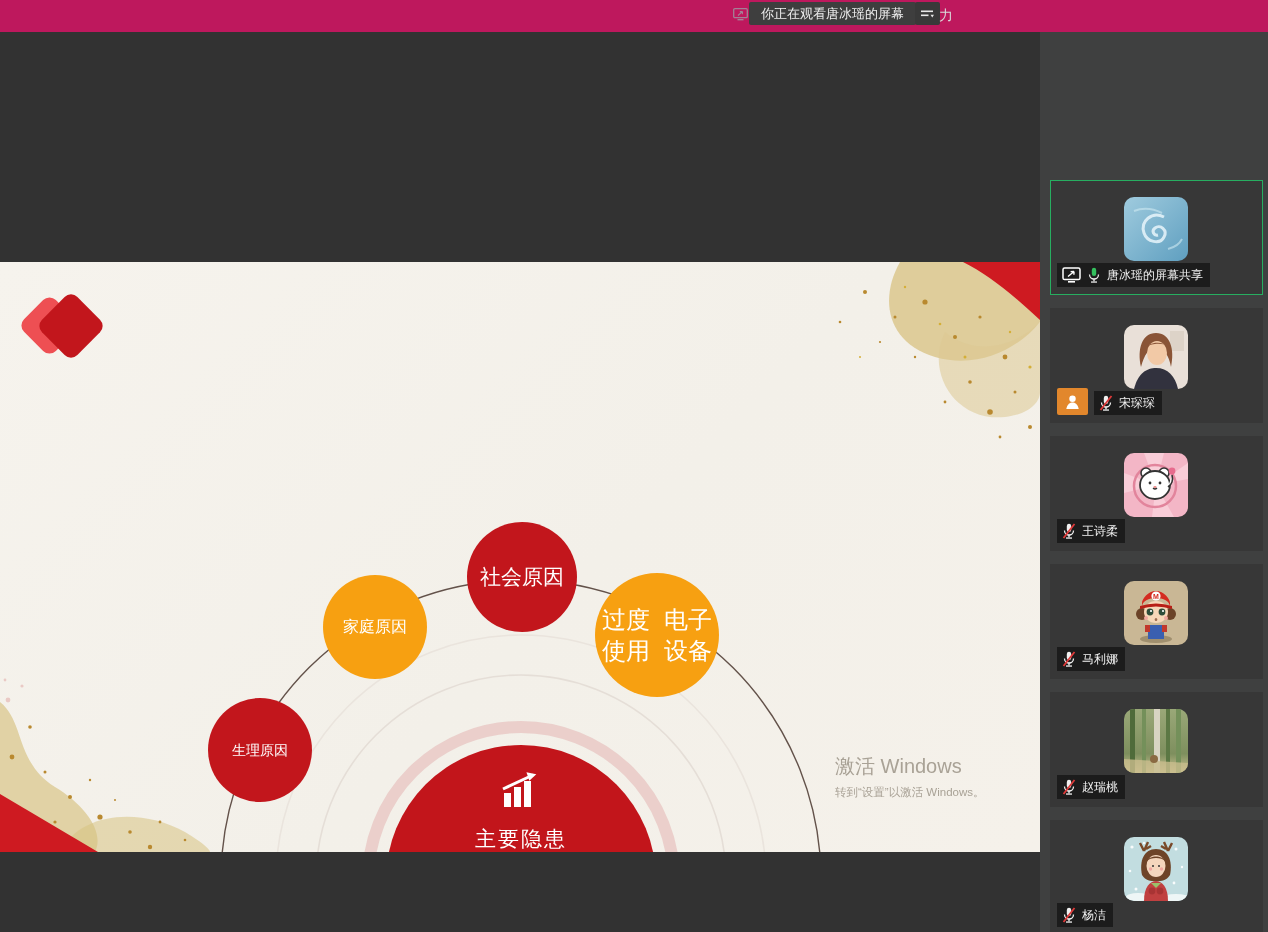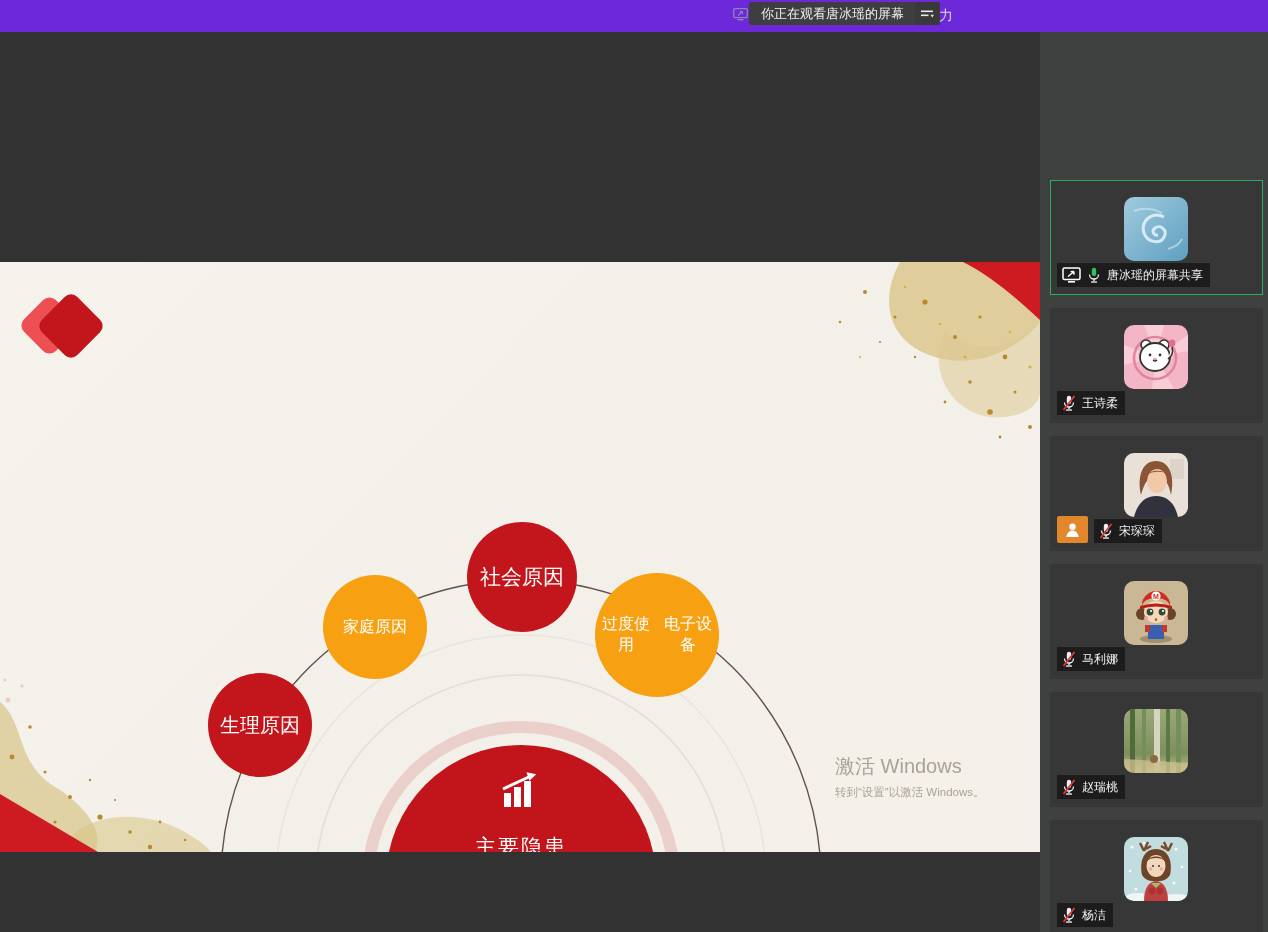--- a/index.html
+++ b/index.html
@@ -1,20 +1,20 @@
 <!DOCTYPE html>
 <html><head>
 <meta charset="utf-8">
 <style>
   * { margin:0; padding:0; box-sizing:border-box; }
   html,body { width:1268px; height:932px; overflow:hidden; background:#323232;
     font-family:"Liberation Sans","DejaVu Sans",sans-serif; }
 
   
-  .topbar { position:absolute; left:0; top:0; width:1268px; height:32px; background:#6d28d9; z-index:50; }
+  .topbar { position:absolute; left:0; top:0; width:1268px; height:32px; background:#be185d; z-index:50; }
   .share-indicator { position:absolute; left:733px; top:8px; width:15px; height:13px; opacity:.75; }
   .watch-pill { position:absolute; left:749px; top:2px; height:23px; line-height:23px;
     background:#3e3e3e; color:#efefef; font-size:13px; padding:0 12px; border-radius:2px; white-space:nowrap; }
   .view-btn { position:absolute; left:915px; top:2px; width:25px; height:23px; background:#393939;
     border-radius:2px; display:flex; align-items:center; justify-content:center; cursor:pointer; }
   .bar-partial-text { position:absolute; left:939px; top:7px; color:#d9d9d9; font-size:14px; }
 
   
   .stage { position:absolute; left:0; top:32px; width:1040px; height:900px; background:#323232; }
 
@@ -31,30 +31,30 @@
   .diamond.front { left:46px; top:39px; width:50px; height:50px; background:#c2161c; }
   .slide-title { position:absolute; left:104px; top:45px; font-size:31px; font-weight:bold;
     color:#141414; letter-spacing:1.5px; }
 
   .arcs { position:absolute; left:0; top:0; width:1040px; height:590px; }
 
   .bubble { position:absolute; border-radius:50%; display:flex; flex-direction:row;
     align-items:center; justify-content:center; color:#fff; text-align:center; line-height:1.3; }
   .bubble.red { background:#c2161c; }
   .bubble.orange { background:#f7a011; }
-  .b-physio { left:208px; top:411px; width:104px; height:104px; font-size:20px; }
+  .b-physio { left:208px; top:436px; width:104px; height:104px; font-size:14px; }
   .b-family { left:323px; top:313px; width:104px; height:104px; font-size:16px; }
   .b-social { left:467px; top:260px; width:110px; height:110px; font-size:21px; }
-  .b-elec   { left:595px; top:311px; width:124px; height:124px; font-size:16px;text-align:center; }
+  .b-elec   { left:595px; top:311px; width:124px; height:124px; font-size:24px;text-align:center; }
   .b-night  { left:722px; top:415px; width:80px;  height:80px;  font-size:22px; }
 
   .center-circle { position:absolute; left:386px; top:483px; width:270px; height:270px;
     border-radius:50%; background:#c2151b; display:flex; flex-direction:column; align-items:center; }
   .center-circle .chart-icon { margin-top:26px; }
-  .center-circle .center-label { margin-top:26px; color:#fff; font-size:21px; letter-spacing:2px; }
+  .center-circle .center-label { margin-top:18px; color:#fff; font-size:21px; letter-spacing:2px; }
 
   .watermark { position:absolute; left:835px; top:492px; color:#a9a296; }
   .watermark .w1 { font-size:20px; line-height:24px; font-weight:400; }
   .watermark .w2 { font-size:11.5px; margin-top:7px; }
 
   
   .sidebar { position:absolute; left:1040px; top:32px; width:228px; height:900px;
     background:#3f4040; padding-top:148px; }
   .tile { position:relative; width:213px; height:115px; margin:0 0 13px 10px; background:#373737; }
   .tile.selected { outline:1.5px solid #27ae60; outline-offset:-1px;padding-left:7px; }
@@ -223,20 +223,49 @@
         <rect x="6.3" y="12" width="1.4" height="2.4" fill="#e8e8e8"></rect>
         <rect x="4" y="14.4" width="6" height="1.3" fill="#e8e8e8"></rect>
       </svg>
       <span>唐冰瑶的屏幕共享</span>
     </div>
   </div>
 
   <div class="tile">
     <div class="avatar">
       <svg width="64" height="64" viewBox="0 0 64 64">
+        <rect width="64" height="64" fill="#e9e0d8"></rect>
+        <rect x="46" y="6" width="14" height="20" fill="#ddd3c8"></rect>
+        <path d="M32,8 C18,8 13,24 17,42 C20,30 25,23 32,21 C40,23 45,31 47,42 C51,24 46,8 32,8 Z" fill="#8a5436"></path>
+        <ellipse cx="33" cy="28" rx="10" ry="12" fill="#f2c9a6"></ellipse>
+        <path d="M23,22 C26,17 38,16 43,21 C40,18 27,18 23,22 Z" fill="#8a5436"></path>
+        <path d="M10,64 C14,48 23,43 32,43 C44,43 51,51 54,64 Z" fill="#32323e"></path>
+      </svg>
+    </div>
+    <div class="host-badge">
+      <svg width="15" height="15" viewBox="0 0 14 14">
+        <circle cx="7" cy="4.4" r="3" fill="#fff"></circle>
+        <path d="M1.2,14 C2.2,9.2 4.8,8 7,8 C9.2,8 11.8,9.2 12.8,14 Z" fill="#fff"></path>
+      </svg>
+    </div>
+    <div class="label-strip offset">
+      <svg class="micbox" viewBox="0 0 14 16">
+        <rect x="4.8" y="0.8" width="4.4" height="8.2" rx="2.2" fill="#f0f0f0"></rect>
+        <path d="M2.5,7.5 a4.5,4.5 0 0 0 9,0" fill="none" stroke="#f0f0f0" stroke-width="1.3"></path>
+        <rect x="6.3" y="12" width="1.4" height="2.4" fill="#f0f0f0"></rect>
+        <rect x="4" y="14.4" width="6" height="1.3" fill="#f0f0f0"></rect>
+        <path d="M1.5,15 L12.5,1" stroke="#e03a3a" stroke-width="1.8"></path>
+      </svg>
+      <span>宋琛琛</span>
+    </div>
+  </div>
+
+  <div class="tile">
+    <div class="avatar">
+      <svg width="64" height="64" viewBox="0 0 64 64">
         <rect width="64" height="64" fill="#f3b6c6"></rect>
         <g fill="#f9cdd8">
             <path d="M32,32 L64,10 L64,26 Z"></path>
             <path d="M32,32 L20,0 L40,0 Z"></path>
           <path d="M32,32 L0,20 L0,40 Z"></path>
             <path d="M32,32 L50,64 L28,64 Z"></path>
           </g>
         <circle cx="31" cy="33" r="21" fill="none" stroke="#e2849c" stroke-width="2.5"></circle>
         <circle cx="22" cy="20" r="5" fill="#fff" stroke="#333" stroke-width="1.6"></circle>
         <circle cx="40" cy="20" r="5" fill="#fff" stroke="#333" stroke-width="1.6"></circle>
@@ -251,49 +280,20 @@
     </div>
     <div class="label-strip">
       <svg class="micbox" viewBox="0 0 14 16">
         <rect x="4.8" y="0.8" width="4.4" height="8.2" rx="2.2" fill="#f0f0f0"></rect>
         <path d="M2.5,7.5 a4.5,4.5 0 0 0 9,0" fill="none" stroke="#f0f0f0" stroke-width="1.3"></path>
         <rect x="6.3" y="12" width="1.4" height="2.4" fill="#f0f0f0"></rect>
         <rect x="4" y="14.4" width="6" height="1.3" fill="#f0f0f0"></rect>
         <path d="M1.5,15 L12.5,1" stroke="#e03a3a" stroke-width="1.8"></path>
       </svg>
       <span>王诗柔</span>
-    </div>
-  </div>
-
-  <div class="tile">
-    <div class="avatar">
-      <svg width="64" height="64" viewBox="0 0 64 64">
-        <rect width="64" height="64" fill="#e9e0d8"></rect>
-        <rect x="46" y="6" width="14" height="20" fill="#ddd3c8"></rect>
-        <path d="M32,8 C18,8 13,24 17,42 C20,30 25,23 32,21 C40,23 45,31 47,42 C51,24 46,8 32,8 Z" fill="#8a5436"></path>
-        <ellipse cx="33" cy="28" rx="10" ry="12" fill="#f2c9a6"></ellipse>
-        <path d="M23,22 C26,17 38,16 43,21 C40,18 27,18 23,22 Z" fill="#8a5436"></path>
-        <path d="M10,64 C14,48 23,43 32,43 C44,43 51,51 54,64 Z" fill="#32323e"></path>
-      </svg>
-    </div>
-    <div class="host-badge">
-      <svg width="15" height="15" viewBox="0 0 14 14">
-        <circle cx="7" cy="4.4" r="3" fill="#fff"></circle>
-        <path d="M1.2,14 C2.2,9.2 4.8,8 7,8 C9.2,8 11.8,9.2 12.8,14 Z" fill="#fff"></path>
-      </svg>
-    </div>
-    <div class="label-strip offset">
-      <svg class="micbox" viewBox="0 0 14 16">
-        <rect x="4.8" y="0.8" width="4.4" height="8.2" rx="2.2" fill="#f0f0f0"></rect>
-        <path d="M2.5,7.5 a4.5,4.5 0 0 0 9,0" fill="none" stroke="#f0f0f0" stroke-width="1.3"></path>
-        <rect x="6.3" y="12" width="1.4" height="2.4" fill="#f0f0f0"></rect>
-        <rect x="4" y="14.4" width="6" height="1.3" fill="#f0f0f0"></rect>
-        <path d="M1.5,15 L12.5,1" stroke="#e03a3a" stroke-width="1.8"></path>
-      </svg>
-      <span>宋琛琛</span>
     </div>
   </div>
 
   <div class="tile">
     <div class="avatar">
       <svg width="64" height="64" viewBox="0 0 64 64">
         <rect width="64" height="64" fill="#c9b795"></rect>
         <ellipse cx="32" cy="58" rx="16" ry="4" fill="#a08f6e"></ellipse>
         <circle cx="18" cy="33" r="6" fill="#6b4328"></circle>
           <circle cx="46" cy="33" r="6" fill="#6b4328"></circle>

